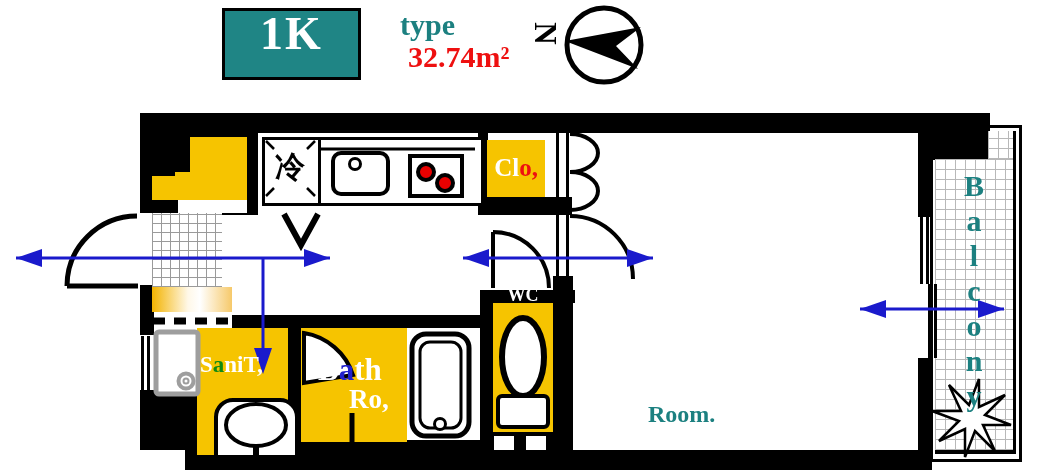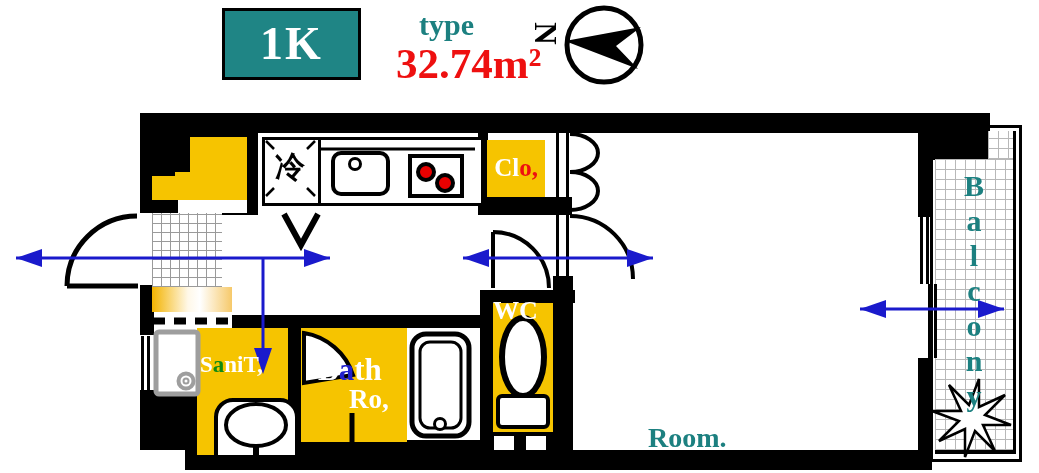--- a/index.html
+++ b/index.html
@@ -14,34 +14,34 @@
   .green{color:#118a11}.blue{color:#2020cc}.black{color:#000}
   .tile-grid{position:absolute;background-color:#fff;
     background-image:repeating-linear-gradient(0deg,#9a9a9a 0 1px,transparent 1px 9px),
                      repeating-linear-gradient(90deg,#9a9a9a 0 1px,transparent 1px 9px);}
   .bal-grid{position:absolute;background-color:#fff;
     background-image:repeating-linear-gradient(0deg,#b8b8b8 0 1px,transparent 1px 10px),
                      repeating-linear-gradient(90deg,#b8b8b8 0 1px,transparent 1px 10px);}
   #svg-overlay{position:absolute;left:0;top:0;z-index:5;}
   .lowz{z-index:1}.midz{z-index:3}.topz{z-index:6}
   #title-box{position:absolute;left:222px;top:8px;width:133px;height:66px;background:#1f8585;
-    border:3px solid #000;display:flex;align-items:center;justify-content:center;z-index:6;}
+    border:3px solid #000;display:flex;align-items:flex-start;justify-content:center;z-index:6;}
   #balcony-col span{display:block;text-align:center;font-size:30px;font-weight:bold;
     color:#1c8080;line-height:35px;}
 </style>
 </head>
 <body>
 
 <div id="stage">
 
   <div id="title-box">
     <span class="txt white" style="position:static;font-size:46px;letter-spacing:2px">1K</span>
   </div>
-  <div class="txt teal topz" style="left:419px;top:10px;font-size:30px">type</div>
-  <div class="txt red topz" style="left:396px;top:42px;font-size:43px">
+  <div class="txt teal topz" style="left:400px;top:10px;font-size:30px">type</div>
+  <div class="txt red topz" style="left:408px;top:42px;font-size:30px">
     <span>32.74</span><span>m²</span>
   </div>
   <div class="txt black topz" style="left:534px;top:18px;font-size:31px;transform:rotate(90deg)">N</div>
 
   <div class="wall lowz" style="left:140px;top:113px;width:792px;height:20px"></div>
   <div class="wall lowz" style="left:140px;top:113px;width:14px;height:100px"></div>
   <div class="wall lowz" style="left:140px;top:285px;width:14px;height:50px"></div>
   <div class="wall lowz" style="left:154px;top:133px;width:104px;height:82px"></div>
   <div class="wall lowz" style="left:478px;top:133px;width:10px;height:82px"></div>
   <div class="wall lowz" style="left:478px;top:197px;width:94px;height:18px"></div>
@@ -200,34 +200,34 @@
       <polygon points="860,309 886,300 886,318" stroke="none"></polygon>
       <polygon points="1004,309 978,300 978,318" stroke="none"></polygon>
     </g>
   </svg>
 
 
   <div class="txt topz" style="left:487px;top:155px;width:58px;text-align:center;font-size:25px">
     <span class="white">Cl</span><span class="red">o</span><span class="red">,</span>
   </div>
 
-  <div class="txt white topz" style="left:493px;top:298px;width:60px;font-size:26px">WC</div>
+  <div class="txt white topz" style="left:493px;top:286px;width:60px;text-align:center;font-size:18px">WC</div>
 
   <div class="txt topz" style="left:200px;top:353px;font-size:23px">
     <span class="white">S</span><span class="green">a</span><span class="white">niT,</span>
   </div>
 
   <div class="txt topz" style="left:318px;top:354px;font-size:31px">
     <span class="white">B</span><span class="blue">a</span><span class="white">th</span>
   </div>
   <div class="txt white topz" style="left:349px;top:386px;font-size:27px">Ro,</div>
 
   <div class="txt black topz" style="left:275px;top:152px;font-size:30px;font-family:'DejaVu Sans',sans-serif">冷</div>
 
-  <div class="txt teal topz" style="left:648px;top:424px;font-size:28px">Room.</div>
+  <div class="txt teal topz" style="left:648px;top:402px;font-size:24px">Room.</div>
 
   <div id="balcony-col" class="abs topz" style="left:948px;top:168px;width:52px">
     <span>B</span>
     <span>a</span>
     <span>l</span>
     <span>c</span>
     <span>o</span>
     <span>n</span>
     <span>y</span>
   </div>

